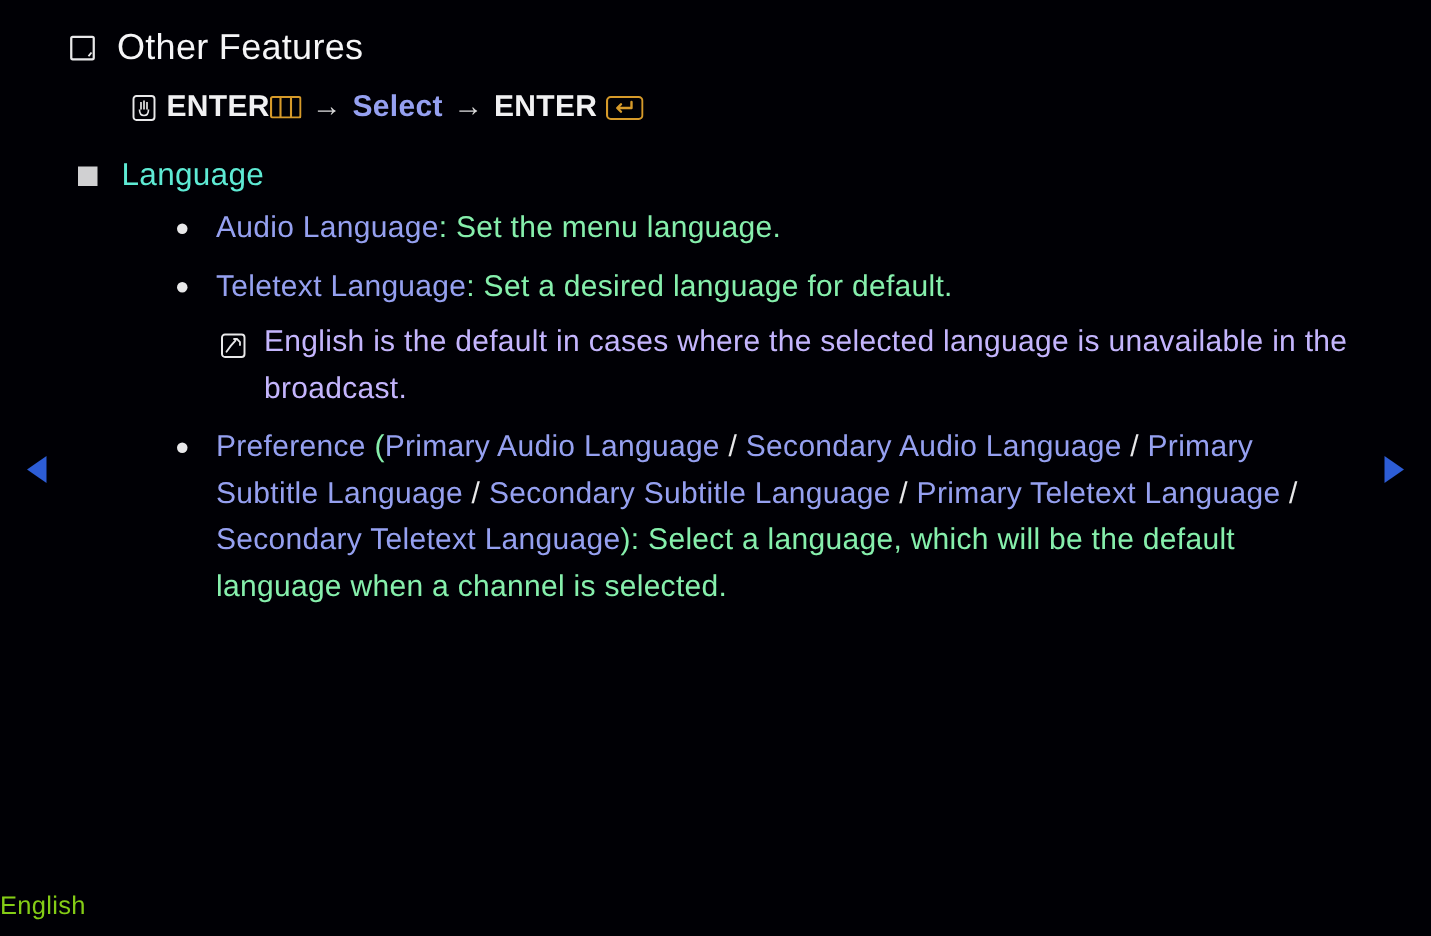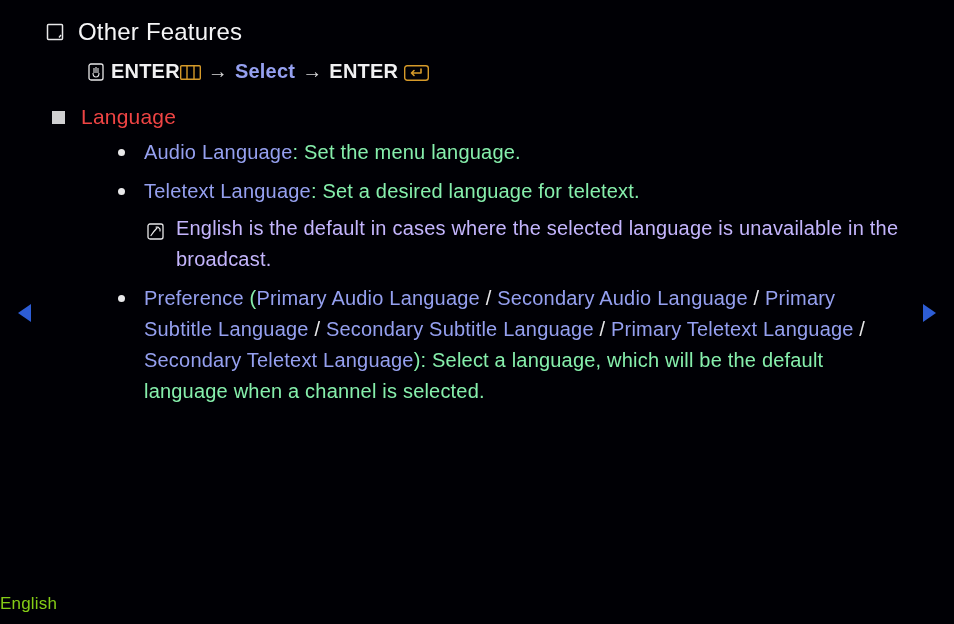--- a/index.html
+++ b/index.html
@@ -68,21 +68,21 @@
       margin-bottom: 8px;
     }
     .square-bullet {
       width: 13px;
       height: 13px;
       background: #d0d0d2;
       flex-shrink: 0;
       margin-left: 6px;
     }
     .section-title {
-      color: #ef4444;
+      color: #5eead4;
       font-size: 21px;
       font-weight: 500;
     }
     .bullets {
       margin-left: 72px;
       list-style: none;
     }
     .bullets > li {
       position: relative;
       padding-left: 26px;
@@ -197,21 +197,21 @@
     <div class="section-header">
       <span class="square-bullet"></span>
       <span class="section-title">Language</span>
     </div>
 
     <ul class="bullets">
       <li>
         <span class="hl">Audio Language</span><span class="body-text">: Set the menu language.</span>
       </li>
       <li>
-        <span class="hl">Teletext Language</span><span class="body-text">: Set a desired language for teletext.</span>
+        <span class="hl">Teletext Language</span><span class="body-text">: Set a desired language for default.</span>
         <div class="note">
           <span class="note-icon">
             <svg width="17" height="17" viewBox="0 0 17 17">
               <rect x="1" y="1" width="15" height="15" rx="2" fill="none" stroke="#e8e8ea" stroke-width="1.3"></rect>
               <path d="M 4 12.5 Q 7 8 10 5 M 9 4 L 11 4 L 13 6 L 13 8" fill="none" stroke="#e8e8ea" stroke-width="1.2" stroke-linecap="round"></path>
             </svg>
           </span>
           <span>English is the default in cases where the selected language is unavailable in the broadcast.</span>
         </div>
       </li>

